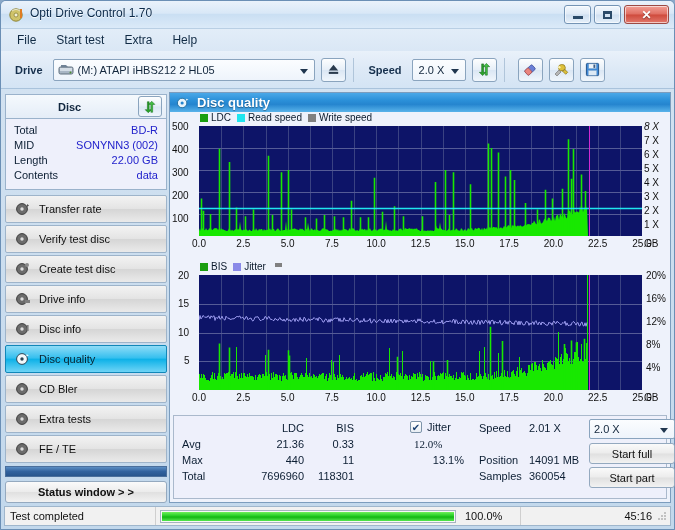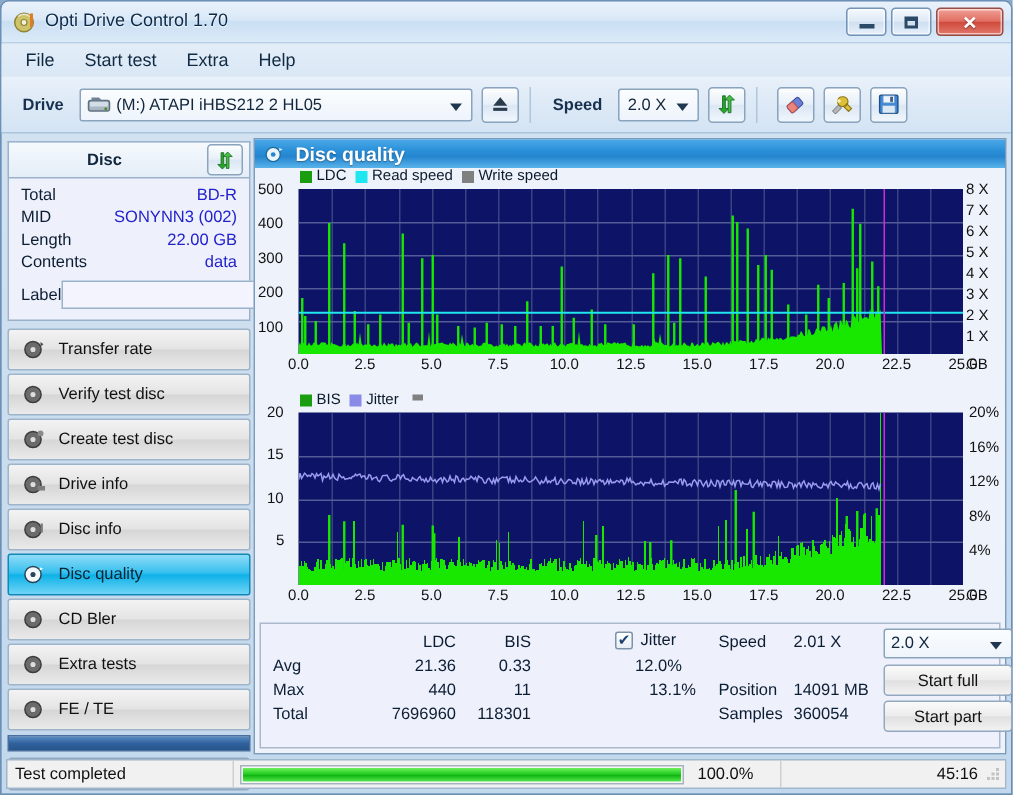--- a/index.html
+++ b/index.html
@@ -293,31 +293,20 @@
           <span class="v">SONYNN3 (002)</span>
         </div>
         <div class="disc-row">
           <span class="k">Length</span>
           <span class="v">22.00 GB</span>
         </div>
         <div class="disc-row">
           <span class="k">Contents</span>
           <span class="v">data</span>
         </div>
-        <div class="label-row">
-          <span class="k">Label</span>
-          <input class="label-inp" type="text" value="" style="">
-          <div class="sq-btn">
-            <svg width="15" height="15" viewBox="0 0 16 16">
-              <circle cx="8" cy="8" r="6.4" fill="#d8d46a" stroke="#8b8a34" stroke-width="1"></circle>
-              <circle cx="8" cy="8" r="4.3" fill="#eceb9e" opacity=".7"></circle>
-              <circle cx="8" cy="8" r="1.9" fill="#fbfbe9" stroke="#8b8a34" stroke-width=".8"></circle>
-            </svg>
-          </div>
-        </div>
       </div>
 
       <div class="nav">
         <div class="nav-btn">
           <svg class="ico" viewBox="0 0 16 16">
             <circle cx="7" cy="8" r="5.4" fill="#6b6b6b" stroke="#3c3c3c"></circle>
             <circle cx="7" cy="8" r="1.7" fill="#dedede"></circle>
             <path d="M12 3 l2 1.5 l-2 1.5 z" fill="#4a4a4a"></path>
           </svg>
           <span>Transfer rate</span>
@@ -410,21 +399,21 @@
           <span class="sw" style="background:#808080;margin-left:3px;"></span>
           <span class="lt">Write speed</span>
         </div>
 
         <div class="axlbl" style="left:2px;top:9px;">500</div>
         <div class="axlbl" style="left:2px;top:32px;">400</div>
         <div class="axlbl" style="left:2px;top:55px;">300</div>
         <div class="axlbl" style="left:2px;top:78px;">200</div>
         <div class="axlbl" style="left:2px;top:101px;">100</div>
 
-        <div class="axlbl" style="left:474px;top:9px;">8 X</div>
+        <div class="axlbl" style="left:474px;top:9px;font-style:italic;">8 X</div>
         <div class="axlbl" style="left:474px;top:23px;">7 X</div>
         <div class="axlbl" style="left:474px;top:37px;">6 X</div>
         <div class="axlbl" style="left:474px;top:51px;">5 X</div>
         <div class="axlbl" style="left:474px;top:65px;">4 X</div>
         <div class="axlbl" style="left:474px;top:79px;">3 X</div>
         <div class="axlbl" style="left:474px;top:93px;">2 X</div>
         <div class="axlbl" style="left:474px;top:107px;">1 X</div>
 
         <div class="plot" id="plot1" style="left:29px;top:14px;width:443px;height:110px;">
             <div class="grid-v" style="left:22.2px"></div>
@@ -550,21 +539,21 @@
         <div class="stats" style="left:75px;top:6px;width:55px;text-align:right;">LDC</div>
         <div class="stats" style="left:135px;top:6px;width:45px;text-align:right;">BIS</div>
         <div style="position:absolute;left:236px;top:5px;display:flex;align-items:center;gap:5px;">
           <span class="chk">✔</span>
           <span style="font-size:11px;color:#0c1e33;">Jitter</span>
         </div>
 
         <div class="stats" style="left:8px;top:22px;">Avg</div>
         <div class="stats num" style="left:75px;top:22px;width:55px;text-align:right;">21.36</div>
         <div class="stats num" style="left:135px;top:22px;width:45px;text-align:right;">0.33</div>
-        <div class="stats num" style="left:240px;top:22px;width:50px;text-align:center;">12.0%</div>
+        <div class="stats num" style="left:240px;top:22px;width:50px;text-align:left;font-family:Liberation Serif, serif;">12.0%</div>
 
         <div class="stats" style="left:8px;top:38px;">Max</div>
         <div class="stats num" style="left:75px;top:38px;width:55px;text-align:right;">440</div>
         <div class="stats num" style="left:135px;top:38px;width:45px;text-align:right;">11</div>
         <div class="stats num" style="left:240px;top:38px;width:50px;text-align:right;">13.1%</div>
 
         <div class="stats" style="left:8px;top:54px;">Total</div>
         <div class="stats num" style="left:60px;top:54px;width:70px;text-align:right;">7696960</div>
         <div class="stats num" style="left:128px;top:54px;width:52px;text-align:right;">118301</div>
 

